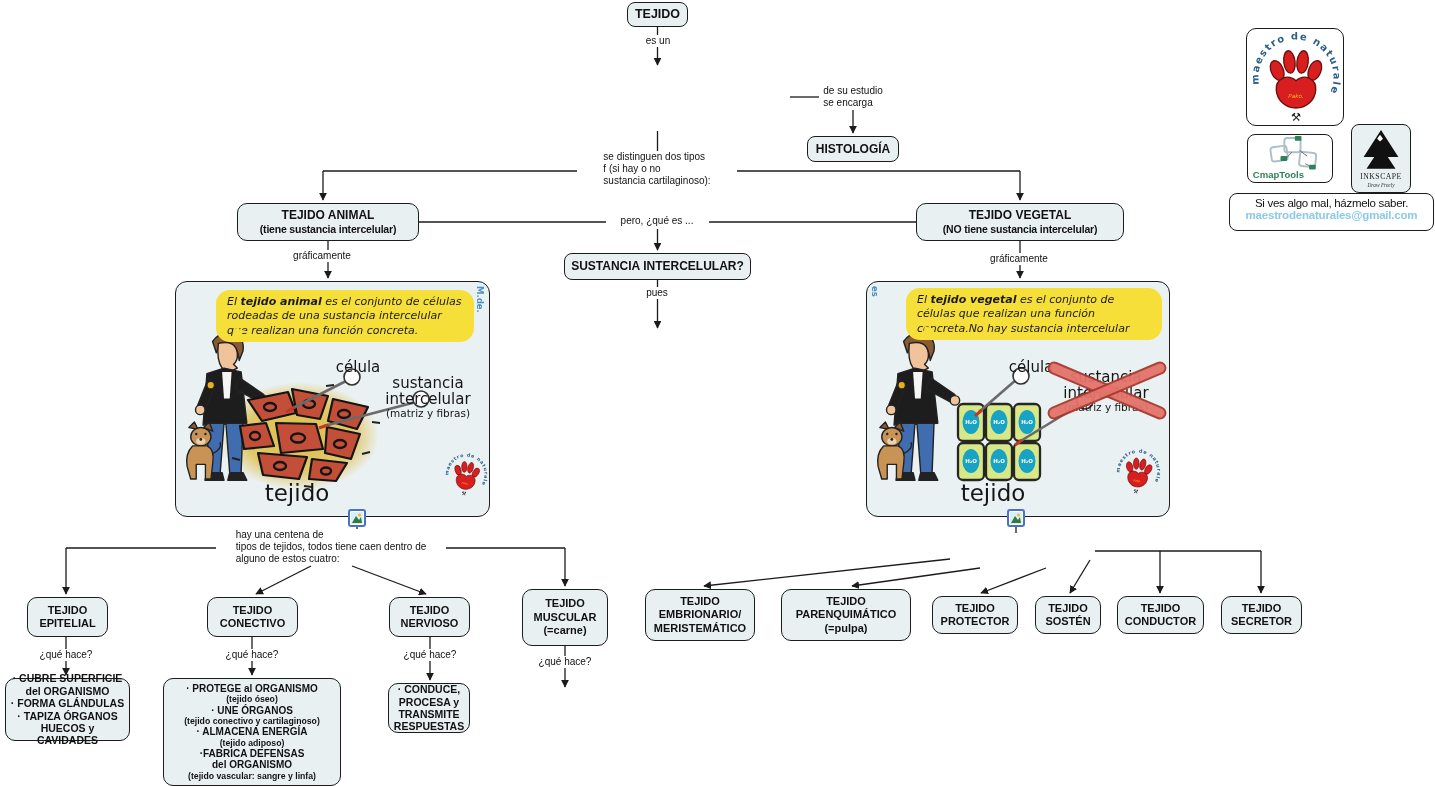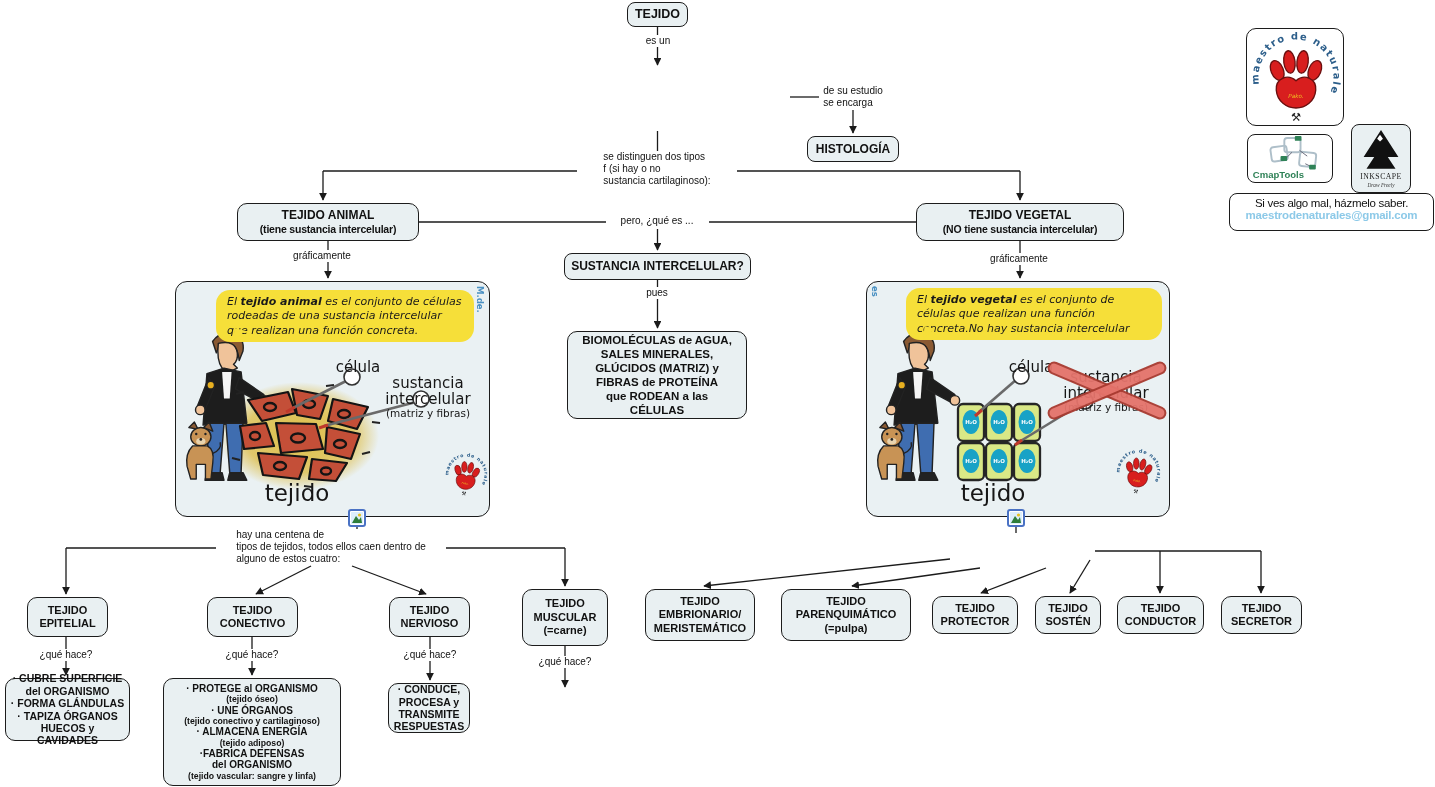--- a/index.html
+++ b/index.html
@@ -142,28 +142,20 @@
   <div class="node" style="left:807px;top:136px;width:92px;height:26px;font-size:12px;border-radius:8px">HISTOLOGÍA</div>
   <div class="node sub2" style="left:237px;top:203px;width:182px;height:38px;font-size:12px">
       <div>TEJIDO ANIMAL</div>
       <div>(tiene sustancia intercelular)</div>
     </div>
   <div class="node sub2" style="left:916px;top:203px;width:208px;height:38px;font-size:12px">
       <div>TEJIDO VEGETAL</div>
       <div>(NO tiene sustancia intercelular)</div>
     </div>
   <div class="node" style="left:564px;top:253px;width:187px;height:27px;font-size:12px;border-radius:8px">SUSTANCIA INTERCELULAR?</div>
-  <div class="node" style="left:567px;top:331px;width:180px;height:88px;font-size:11.5px">
-      <div>BIOMOLÉCULAS de AGUA,</div>
-      <div>SALES MINERALES,</div>
-      <div>GLÚCIDOS (MATRIZ) y</div>
-      <div>FIBRAS de PROTEÍNA</div>
-      <div>que RODEAN a las</div>
-      <div>CÉLULAS</div>
-    </div>
 
   <div class="node" style="left:27px;top:597px;width:81px;height:40px;font-size:11px">
       <div>TEJIDO</div>
       <div>EPITELIAL</div>
     </div>
   <div class="node" style="left:207px;top:597px;width:91px;height:40px;font-size:11px">
       <div>TEJIDO</div>
       <div>CONECTIVO</div>
     </div>
   <div class="node" style="left:389px;top:597px;width:81px;height:40px;font-size:11px">
@@ -237,21 +229,21 @@
       <div>se distinguen dos tipos</div>
       <div>f (si hay o no</div>
       <div>sustancia cartilaginoso):</div>
     </div>
   <div class="lbl" style="left:657px;top:215px">pero, ¿qué es ...</div>
   <div class="lbl" style="left:322px;top:250px">gráficamente</div>
   <div class="lbl" style="left:1019px;top:253px">gráficamente</div>
   <div class="lbl" style="left:657px;top:287px">pues</div>
   <div class="lbl" style="left:331px;top:529px">
       <div>hay una centena de</div>
-      <div>tipos de tejidos, todos ellos caen dentro de</div>
+      <div>tipos de tejidos, todos tiene caen dentro de</div>
       <div>alguno de estos cuatro:</div>
     </div>
   <div class="lbl" style="left:66px;top:649px">¿qué hace?</div>
   <div class="lbl" style="left:252px;top:649px">¿qué hace?</div>
   <div class="lbl" style="left:430px;top:649px">¿qué hace?</div>
   <div class="lbl" style="left:565px;top:656px">¿qué hace?</div>
 
   <div class="pic" style="left:175px;top:281px;width:315px;height:236px">
     <svg class="scene" width="315" height="236" viewBox="0 0 315 236">
       <ellipse cx="123" cy="154" rx="80" ry="54" fill="url(#glow)"></ellipse>

